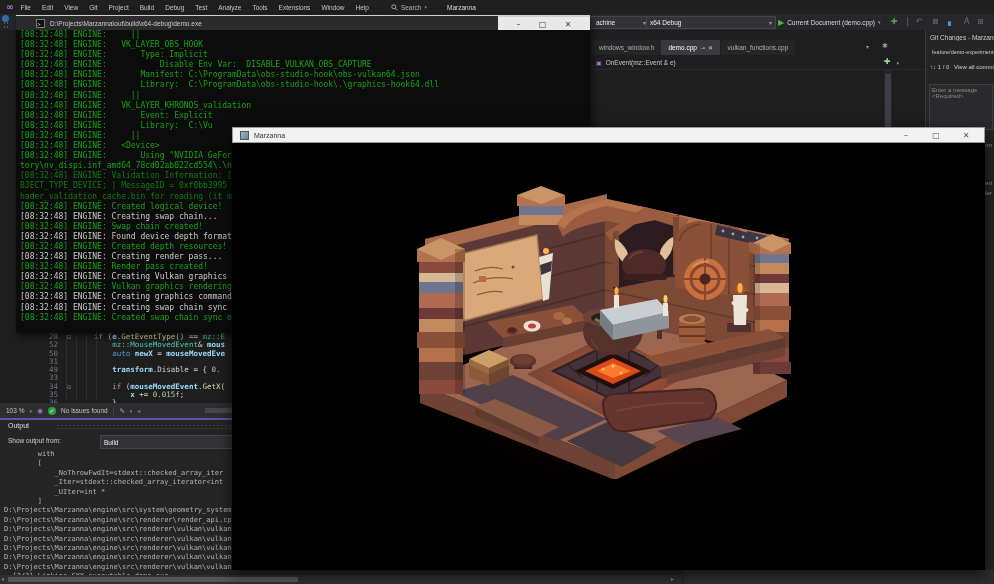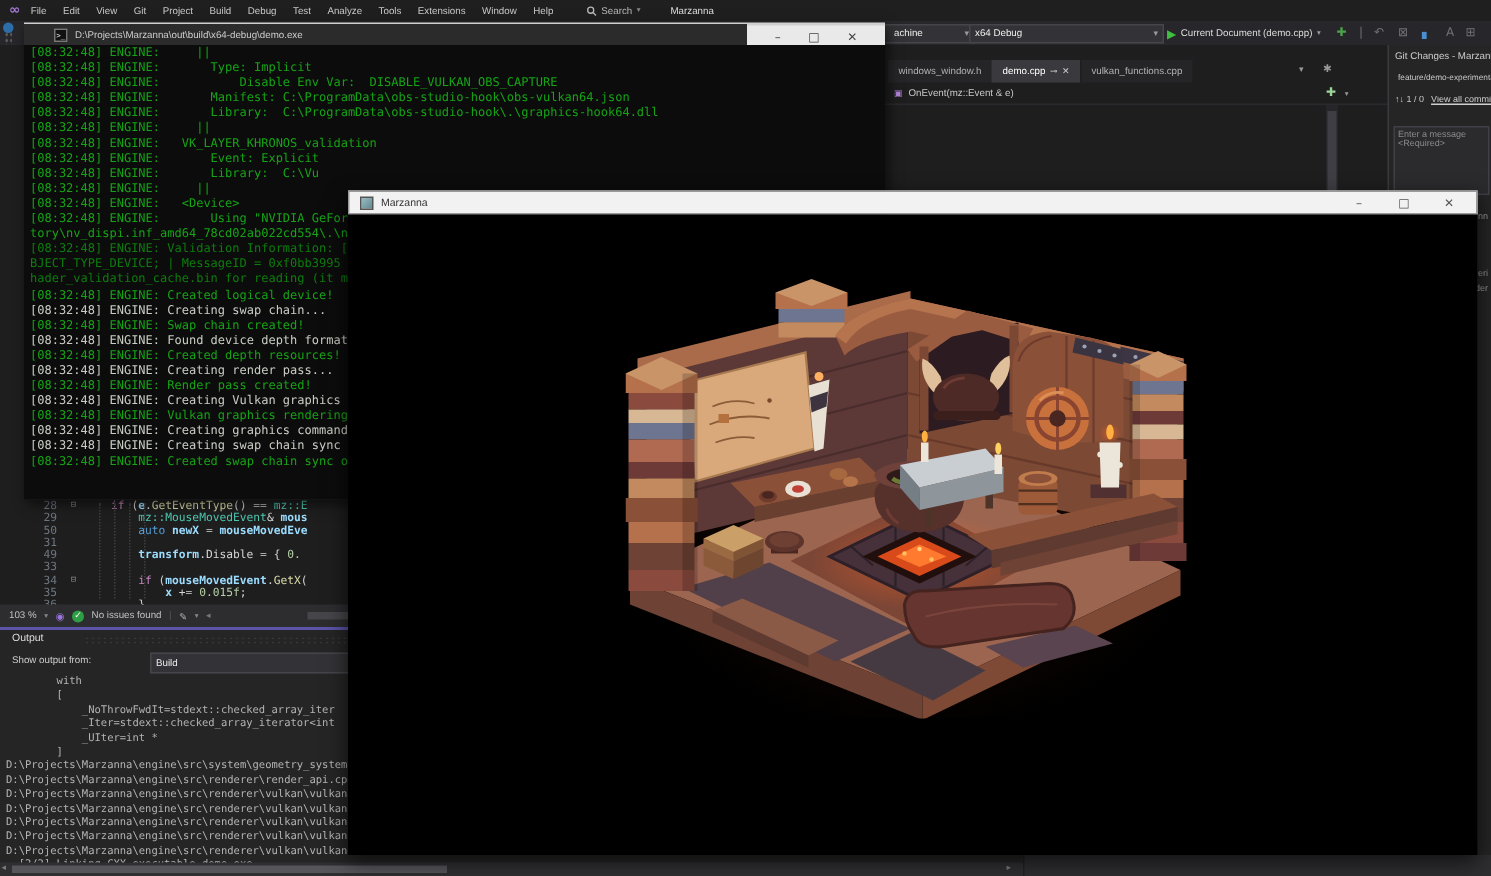--- a/index.html
+++ b/index.html
@@ -27,21 +27,21 @@
   
   .tab{position:absolute;top:40px;height:15px;display:flex;align-items:center;gap:3px;
       padding:0 7px;font-size:6.5px;color:#b0b0b0;background:#252528;box-sizing:border-box;}
   .tab.active{background:#3a3a3e;color:#ffffff;}
   .tabico{font-family:"DejaVu Sans",sans-serif;font-size:6px;color:#cdcdcd;}
   #navbar{position:absolute;left:590px;top:56px;width:335px;height:13px;background:#1e1e1e;
       border-bottom:1px solid #2a2a2e;color:#c8c8c8;font-size:6.5px;display:flex;align-items:center;}
   
   #editor-left{position:absolute;left:0;top:30px;width:590px;height:388px;background:#1e1e1e;}
   .crow{display:flex;height:8.3px;line-height:8.3px;font-family:"DejaVu Sans Mono",monospace;font-size:7.5px;}
-  .lnum{width:38px;text-align:right;color:#6e7681;padding-right:4px;}
+  .lnum{width:38px;text-align:right;color:#6e7681;padding-right:4px;padding-left:20px;}
   .fold{width:14px;color:#8a8a8a;font-size:6px;text-align:center;}
   .ctext{white-space:pre;}
   .tk-plain{color:#d4d4d4}.tk-ctrl{color:#c586c0}.tk-kw{color:#569cd6}
   .tk-type{color:#4ec9b0}.tk-var{color:#9cdcfe;font-weight:bold}.tk-method{color:#dcdcaa}
   .tk-num{color:#b5cea8}
   .iguide{position:absolute;width:0;border-left:1px dotted #3f3f42;}
   #edstatus{position:absolute;left:0;top:403px;width:590px;height:15px;background:#2d2d30;
      color:#c0c0c0;font-size:6.5px;display:flex;align-items:center;gap:5px;padding-left:6px;box-sizing:border-box;}
   .okdot{width:8px;height:8px;border-radius:50%;background:#2e9e44;color:#fff;font-size:6px;
      display:flex;align-items:center;justify-content:center;font-family:"DejaVu Sans",sans-serif;}
@@ -149,21 +149,21 @@
   <div class="abs nosel" style="left:9px;top:52px;font-size:6.5px;color:#b0b0b0;">d</div>
 
   <div id="editor-left">
     <div class="abs" style="left:0;top:303px;width:590px;">
         <div class="crow">
           <span class="lnum">28</span>
           <span class="fold">⊟</span>
           <span class="ctext"><span class="tk-plain">    </span><span class="tk-ctrl">if</span><span class="tk-plain"> (</span><span class="tk-var">e</span><span class="tk-plain">.</span><span class="tk-method">GetEventType</span><span class="tk-plain">() == </span><span class="tk-type">mz::E</span></span>
         </div>
         <div class="crow">
-          <span class="lnum">29</span>
+          <span class="lnum">52</span>
           <span class="fold"></span>
           <span class="ctext"><span class="tk-plain">        </span><span class="tk-type">mz::MouseMovedEvent</span><span class="tk-plain">&amp; </span><span class="tk-var">mous</span></span>
         </div>
         <div class="crow">
           <span class="lnum">50</span>
           <span class="fold"></span>
           <span class="ctext"><span class="tk-plain">        </span><span class="tk-kw">auto</span><span class="tk-plain"> </span><span class="tk-var">newX</span><span class="tk-plain"> = </span><span class="tk-var">mouseMovedEve</span></span>
         </div>
         <div class="crow">
           <span class="lnum">31</span>
@@ -309,20 +309,21 @@
     <span>D:\Projects\Marzanna\out\build\x64-debug\demo.exe</span>
     <div class="white-seg">
       <span>–</span>
       <span>□</span>
       <span>✕</span>
     </div>
   </div>
   <div id="console-body">
     <div style="padding-left:4px;">
         <div class="cline g">[08:32:48] ENGINE:     ||</div>
+        <div class="cline g">[08:32:48] ENGINE:   VK_LAYER_OBS_HOOK</div>
         <div class="cline g">[08:32:48] ENGINE:       Type: Implicit</div>
         <div class="cline g">[08:32:48] ENGINE:           Disable Env Var:  DISABLE_VULKAN_OBS_CAPTURE</div>
         <div class="cline g">[08:32:48] ENGINE:       Manifest: C:\ProgramData\obs-studio-hook\obs-vulkan64.json</div>
         <div class="cline g">[08:32:48] ENGINE:       Library:  C:\ProgramData\obs-studio-hook\.\graphics-hook64.dll</div>
         <div class="cline g">[08:32:48] ENGINE:     ||</div>
         <div class="cline g">[08:32:48] ENGINE:   VK_LAYER_KHRONOS_validation</div>
         <div class="cline g">[08:32:48] ENGINE:       Event: Explicit</div>
         <div class="cline g">[08:32:48] ENGINE:       Library:  C:\Vu</div>
         <div class="cline g">[08:32:48] ENGINE:     ||</div>
         <div class="cline g">[08:32:48] ENGINE:   &lt;Device&gt;</div>

